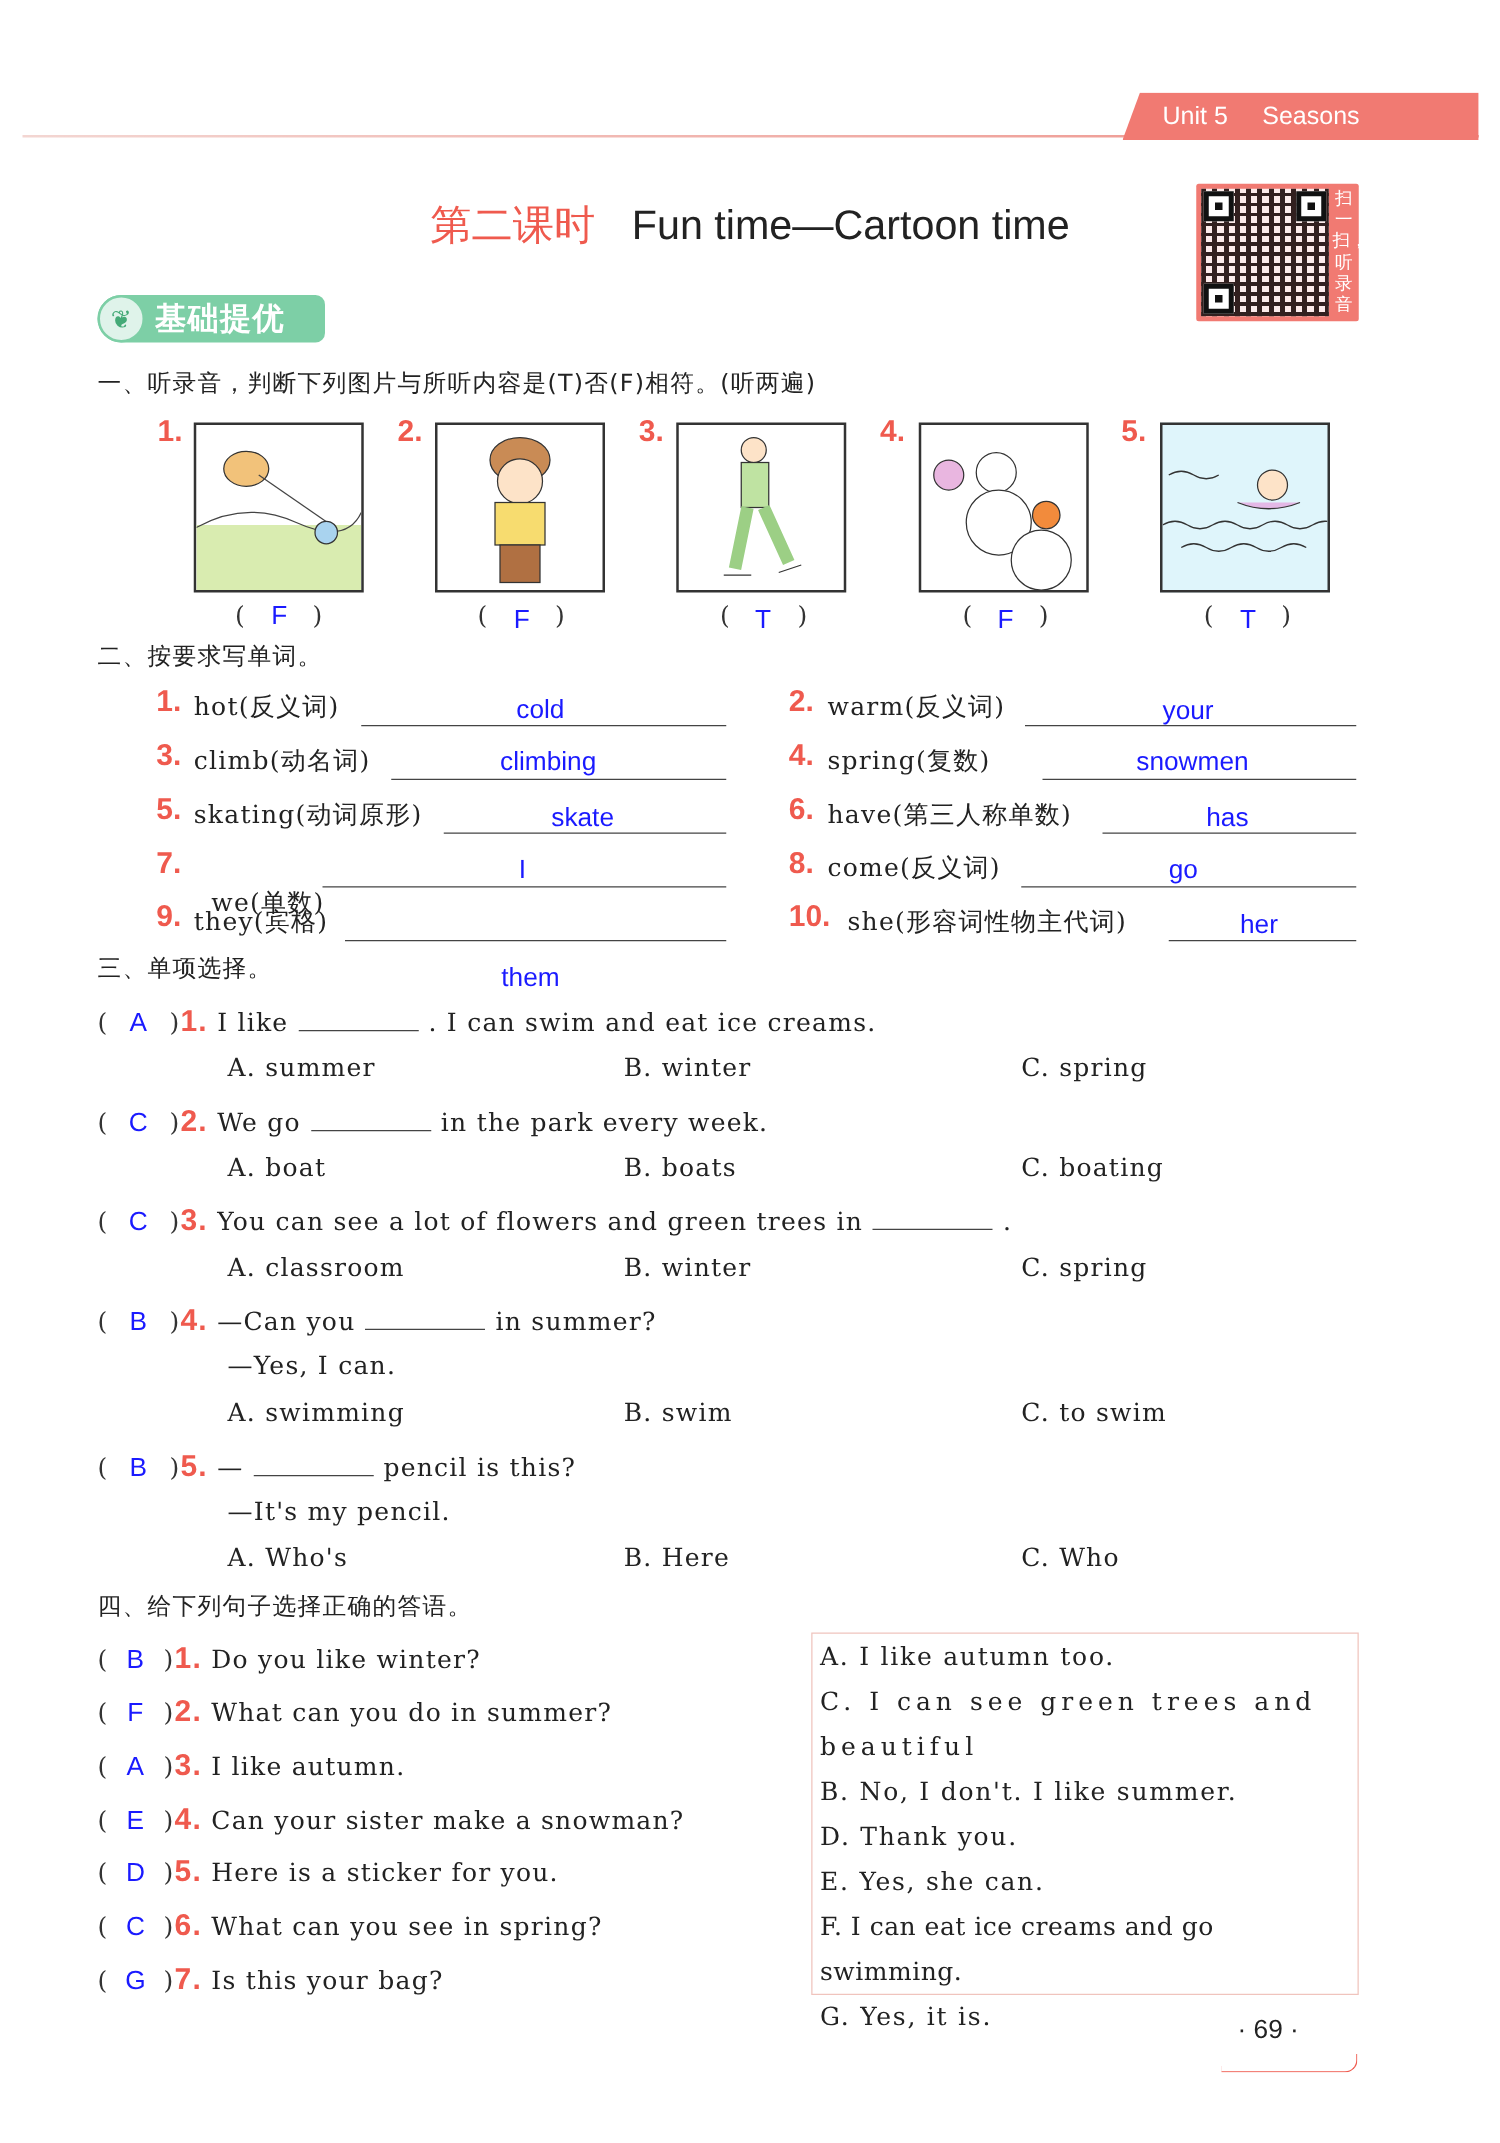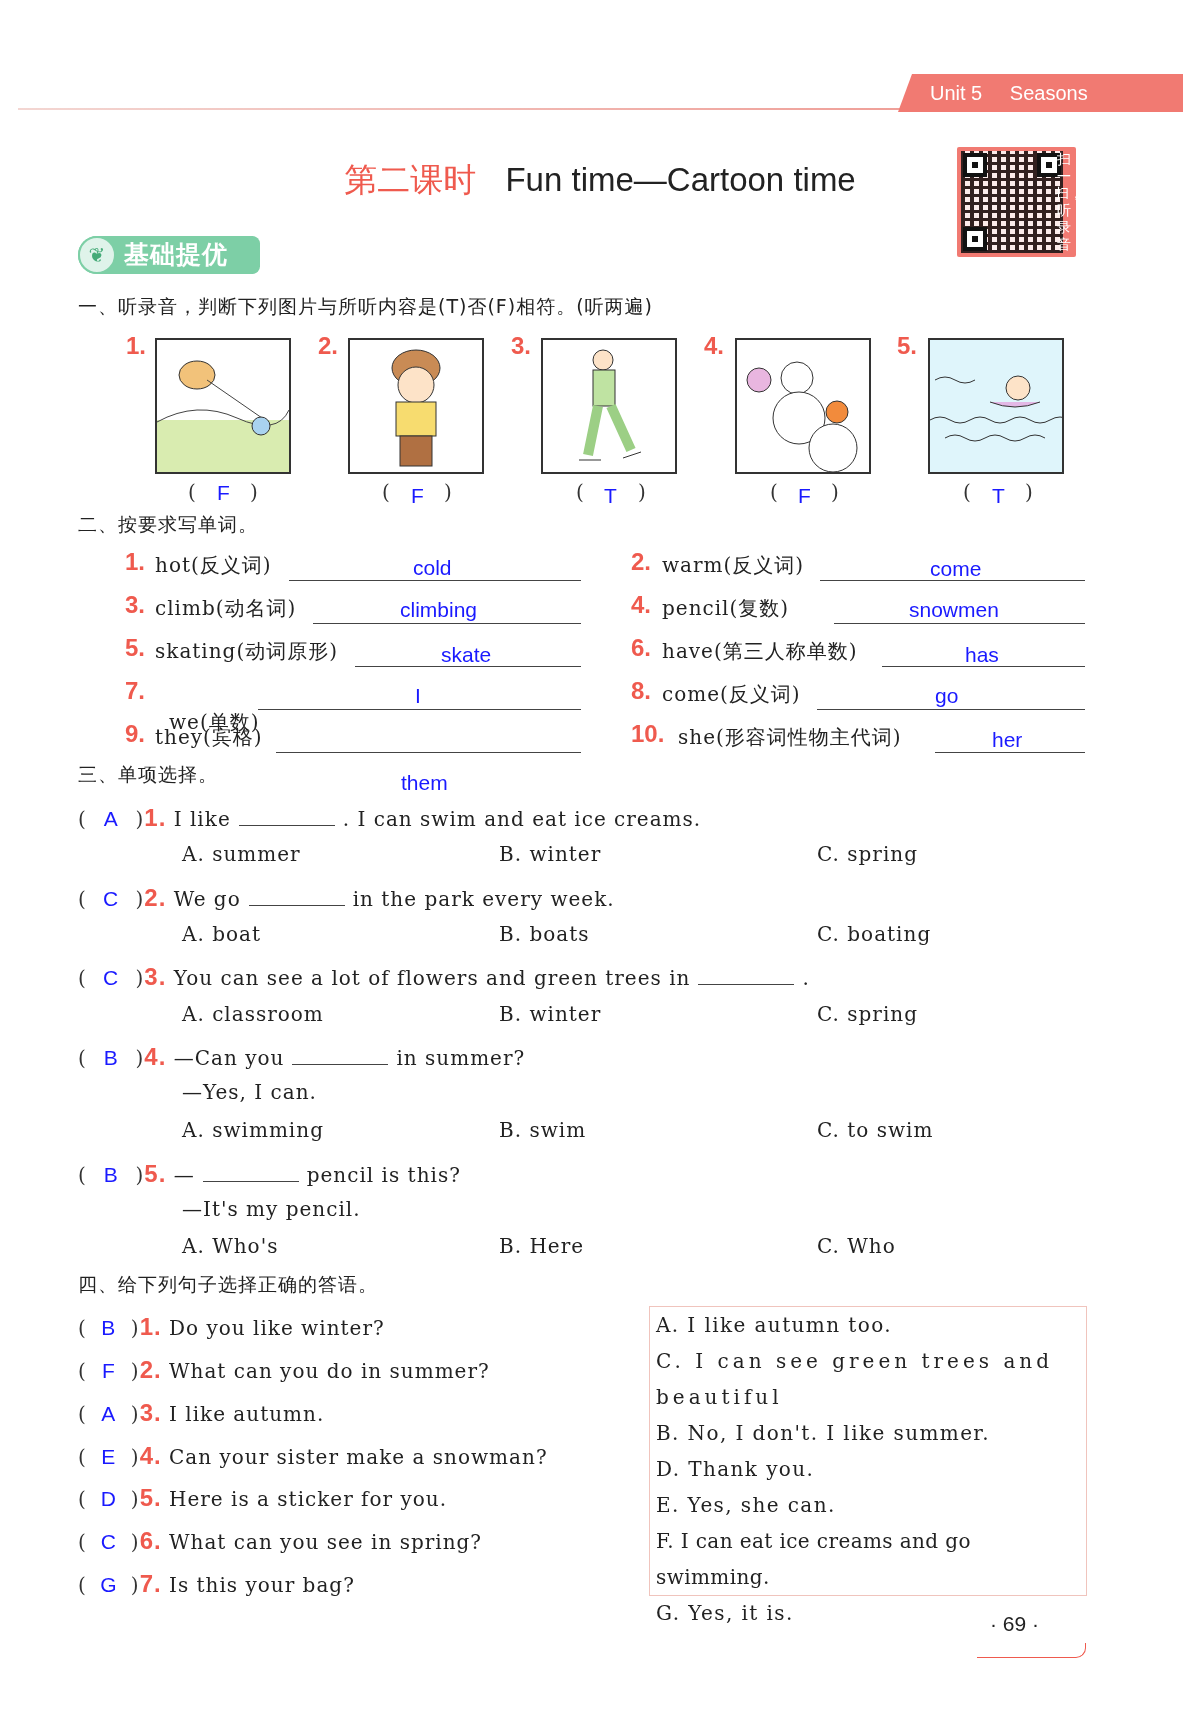--- a/index.html
+++ b/index.html
@@ -7,21 +7,21 @@
          font-family:"DejaVu Serif", serif; color:#222; }
   .abs { position:absolute; }
   .header-line { left:18px; top:108px; width:1165px; height:2px; background:linear-gradient(to right, #f3d6d2, #ee8e86); }
   .unit-banner { left:898px; top:74px; width:285px; height:38px; background:#f17a72;
                  clip-path:polygon(14px 0,100% 0,100% 100%,0 100%); color:#fff;
                  font-family:"Liberation Sans", sans-serif; font-size:20px; line-height:38px; padding-left:32px; box-sizing:border-box; }
   .unit-banner span { margin-right:22px; }
   .title { left:0; width:1200px; top:158px; text-align:center; font-size:33px; font-family:"Liberation Sans", sans-serif; }
   .title .cn { color:#ef5a4e; font-family:"DejaVu Sans", sans-serif; margin-right:20px; }
   .title .en { color:#222; }
-  .qr { left:957px; top:147px; width:119px; height:110px; background:#f17a72; border-radius:2px; }
+  .qr { left:957px; top:147px; width:130px; height:110px; background:#f17a72; border-radius:2px; }
   .qr .code { position:absolute; left:4px; top:4px; width:102px; height:102px; background:#fff;
               background-image:
                 repeating-linear-gradient(90deg,#111 0 4px,transparent 4px 9px),
                 repeating-linear-gradient(0deg,#111 0 3px,transparent 3px 8px);
               background-blend-mode:normal; opacity:0.85; }
   .qr .finder { position:absolute; width:24px; height:24px; border:4px solid #111; background:#fff; box-sizing:border-box; }
   .qr .finder::after { content:""; position:absolute; left:5px; top:5px; width:6px; height:6px; background:#111; }
   .qr .qr-label { position:absolute; right:3px; top:4px; width:18px; color:#fff; font-family:"DejaVu Sans", sans-serif; font-size:14px; line-height:17px; text-align:center; }
   .badge { left:78px; top:236px; height:38px; width:182px; background:#7dcfa6; border-radius:20px 8px 8px 20px; }
   .badge .circle { position:absolute; left:0; top:0; width:38px; height:38px; border-radius:50%; background:#dff3ea; border:2px solid #7dcfa6; box-sizing:border-box;
@@ -166,24 +166,24 @@
   <div class="abs ans" style="left:415px;top:684px;">I</div>
 
   <div class="abs num" style="left:125px;top:720px;">9.</div>
   <div class="abs q" style="left:155px;top:724px;">they(宾格)</div>
   <div class="wline" style="left:276px;top:724px;width:305px;"></div>
   <div class="abs ans" style="left:401px;top:727px;margin-top:44px;">them</div>
 
   <div class="abs num" style="left:631px;top:548px;">2.</div>
   <div class="abs q" style="left:662px;top:552px;">warm(反义词)</div>
   <div class="wline" style="left:820px;top:552px;width:265px;"></div>
-  <div class="abs ans" style="left:930px;top:557px;">come</div>
+  <div class="abs ans" style="left:930px;top:557px;">your</div>
 
   <div class="abs num" style="left:631px;top:591px;">4.</div>
-  <div class="abs q" style="left:662px;top:595px;">pencil(复数)</div>
+  <div class="abs q" style="left:662px;top:595px;">spring(复数)</div>
   <div class="wline" style="left:834px;top:595px;width:251px;"></div>
   <div class="abs ans" style="left:909px;top:598px;">snowmen</div>
 
   <div class="abs num" style="left:631px;top:634px;">6.</div>
   <div class="abs q" style="left:662px;top:638px;">have(第三人称单数)</div>
   <div class="wline" style="left:882px;top:638px;width:203px;"></div>
   <div class="abs ans" style="left:965px;top:643px;">has</div>
 
   <div class="abs num" style="left:631px;top:677px;">8.</div>
   <div class="abs q" style="left:662px;top:681px;">come(反义词)</div>

